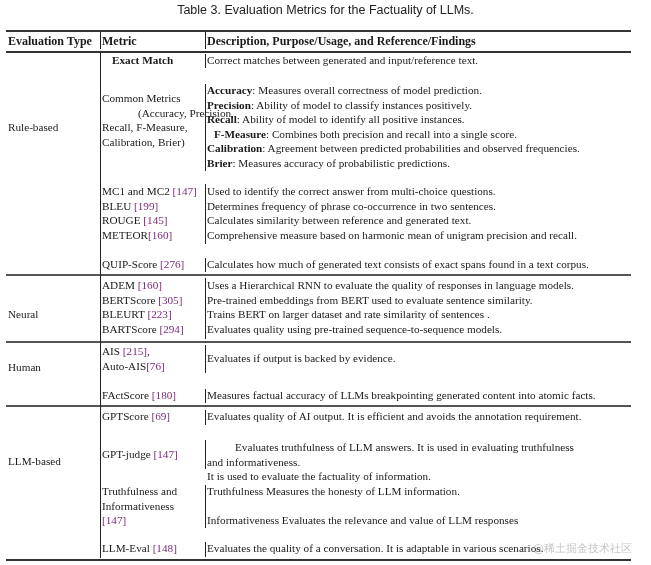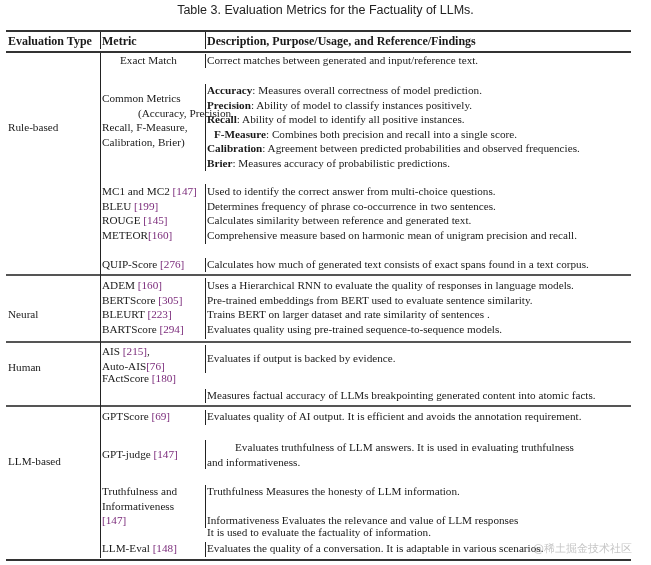--- a/index.html
+++ b/index.html
@@ -42,21 +42,21 @@
 <div class="cell hdr" style="left:8px; top:34px;">Evaluation Type</div>
 <div class="vline" style="left:100px; top:32px; height:17px;"></div>
 <div class="cell hdr" style="left:102px; top:34px;">Metric</div>
 <div class="vline" style="left:205px; top:32px; height:17px;"></div>
 <div class="cell hdr" style="left:207px; top:34px;">Description, Purpose/Usage, and Reference/Findings</div>
 
 <div class="vline" style="left:100px; top:53px; height:505px;"></div>
 
 <div class="cell" style="left:8px; top:120px;">Rule-based</div>
 
-<div class="cell" style="left:120px; top:53px;">Exact Match</div>
+<div class="cell" style="left:112px; top:53px;font-weight:bold;">Exact Match</div>
 <div class="vline" style="left:205px; top:54px; height:14px;"></div>
 <div class="cell" style="left:207px; top:53px;">Correct matches between generated and input/reference text.</div>
 
 <div>
   <div class="cell" style="left:102px; top:91px;">Common Metrics</div>
   <div class="cell" style="left:102px; top:105.5px;margin-left:36px;">(Accuracy, Precision,</div>
   <div class="cell" style="left:102px; top:120px;">Recall, F-Measure,</div>
   <div class="cell" style="left:102px; top:134.5px;">Calibration, Brier)</div>
 </div>
 <div class="vline" style="left:205px; top:84px; height:87px;"></div>
@@ -93,38 +93,38 @@
 <div class="cell" style="left:207px; top:307px;">Trains BERT on larger dataset and rate similarity of sentences .</div>
 <div class="cell" style="left:102px; top:321.5px;"><span>BARTScore </span><span class="cite">[294]</span></div>
 <div class="cell" style="left:207px; top:321.5px;">Evaluates quality using pre-trained sequence-to-sequence models.</div>
 
 <div class="cell" style="left:8px; top:360px;">Human</div>
 <div class="cell" style="left:102px; top:344px;"><span>AIS </span><span class="cite">[215]</span><span>,</span></div>
 <div class="cell" style="left:102px; top:358.5px;"><span>Auto-AIS</span><span class="cite">[76]</span></div>
 <div class="vline" style="left:205px; top:345px; height:28px;"></div>
 <div class="cell" style="left:207px; top:351px;">Evaluates if output is backed by evidence.</div>
 <div class="vline" style="left:205px; top:389px; height:14px;"></div>
-<div class="cell" style="left:102px; top:371px;"><span>FActScore </span><span class="cite">[180]</span></div>
+<div class="cell" style="left:102px; top:388px;"><span>FActScore </span><span class="cite">[180]</span></div>
 <div class="cell" style="left:207px; top:388px;">Measures factual accuracy of LLMs breakpointing generated content into atomic facts.</div>
 
 <div class="cell" style="left:8px; top:454px;">LLM-based</div>
 <div class="vline" style="left:205px; top:410px; height:15px;"></div>
 <div class="cell" style="left:102px; top:409px;"><span>GPTScore </span><span class="cite">[69]</span></div>
 <div class="cell" style="left:207px; top:409px;">Evaluates quality of AI output. It is efficient and avoids the annotation requirement.</div>
 
 <div class="cell" style="left:102px; top:447px;"><span>GPT-judge </span><span class="cite">[147]</span></div>
 <div class="vline" style="left:205px; top:440px; height:29px;"></div>
 <div class="cell" style="left:207px; top:440px;padding-left:28px;">Evaluates truthfulness of LLM answers. It is used in evaluating truthfulness</div>
 <div class="cell" style="left:207px; top:454.5px;">and informativeness.</div>
 
 <div class="cell" style="left:102px; top:484px;">Truthfulness and</div>
 <div class="cell" style="left:102px; top:498.5px;">Informativeness</div>
 <div class="cell" style="left:102px; top:513px;"><span class="cite">[147]</span></div>
 <div class="vline" style="left:205px; top:485px; height:43px;"></div>
 <div class="cell" style="left:207px; top:484px;">Truthfulness Measures the honesty of LLM information.</div>
-<div class="cell" style="left:207px; top:525px;">It is used to evaluate the factuality of information.</div>
+<div class="cell" style="left:207px; top:469px;">It is used to evaluate the factuality of information.</div>
 <div class="cell" style="left:207px; top:513px;">Informativeness Evaluates the relevance and value of LLM responses</div>
 
 <div class="vline" style="left:205px; top:542px; height:15px;"></div>
 <div class="cell" style="left:102px; top:541px;"><span>LLM-Eval </span><span class="cite">[148]</span></div>
 <div class="cell" style="left:207px; top:541px;">Evaluates the quality of a conversation. It is adaptable in various scenarios.</div>
 
 <div class="watermark">@稀土掘金技术社区</div>
 
 </body></html>

